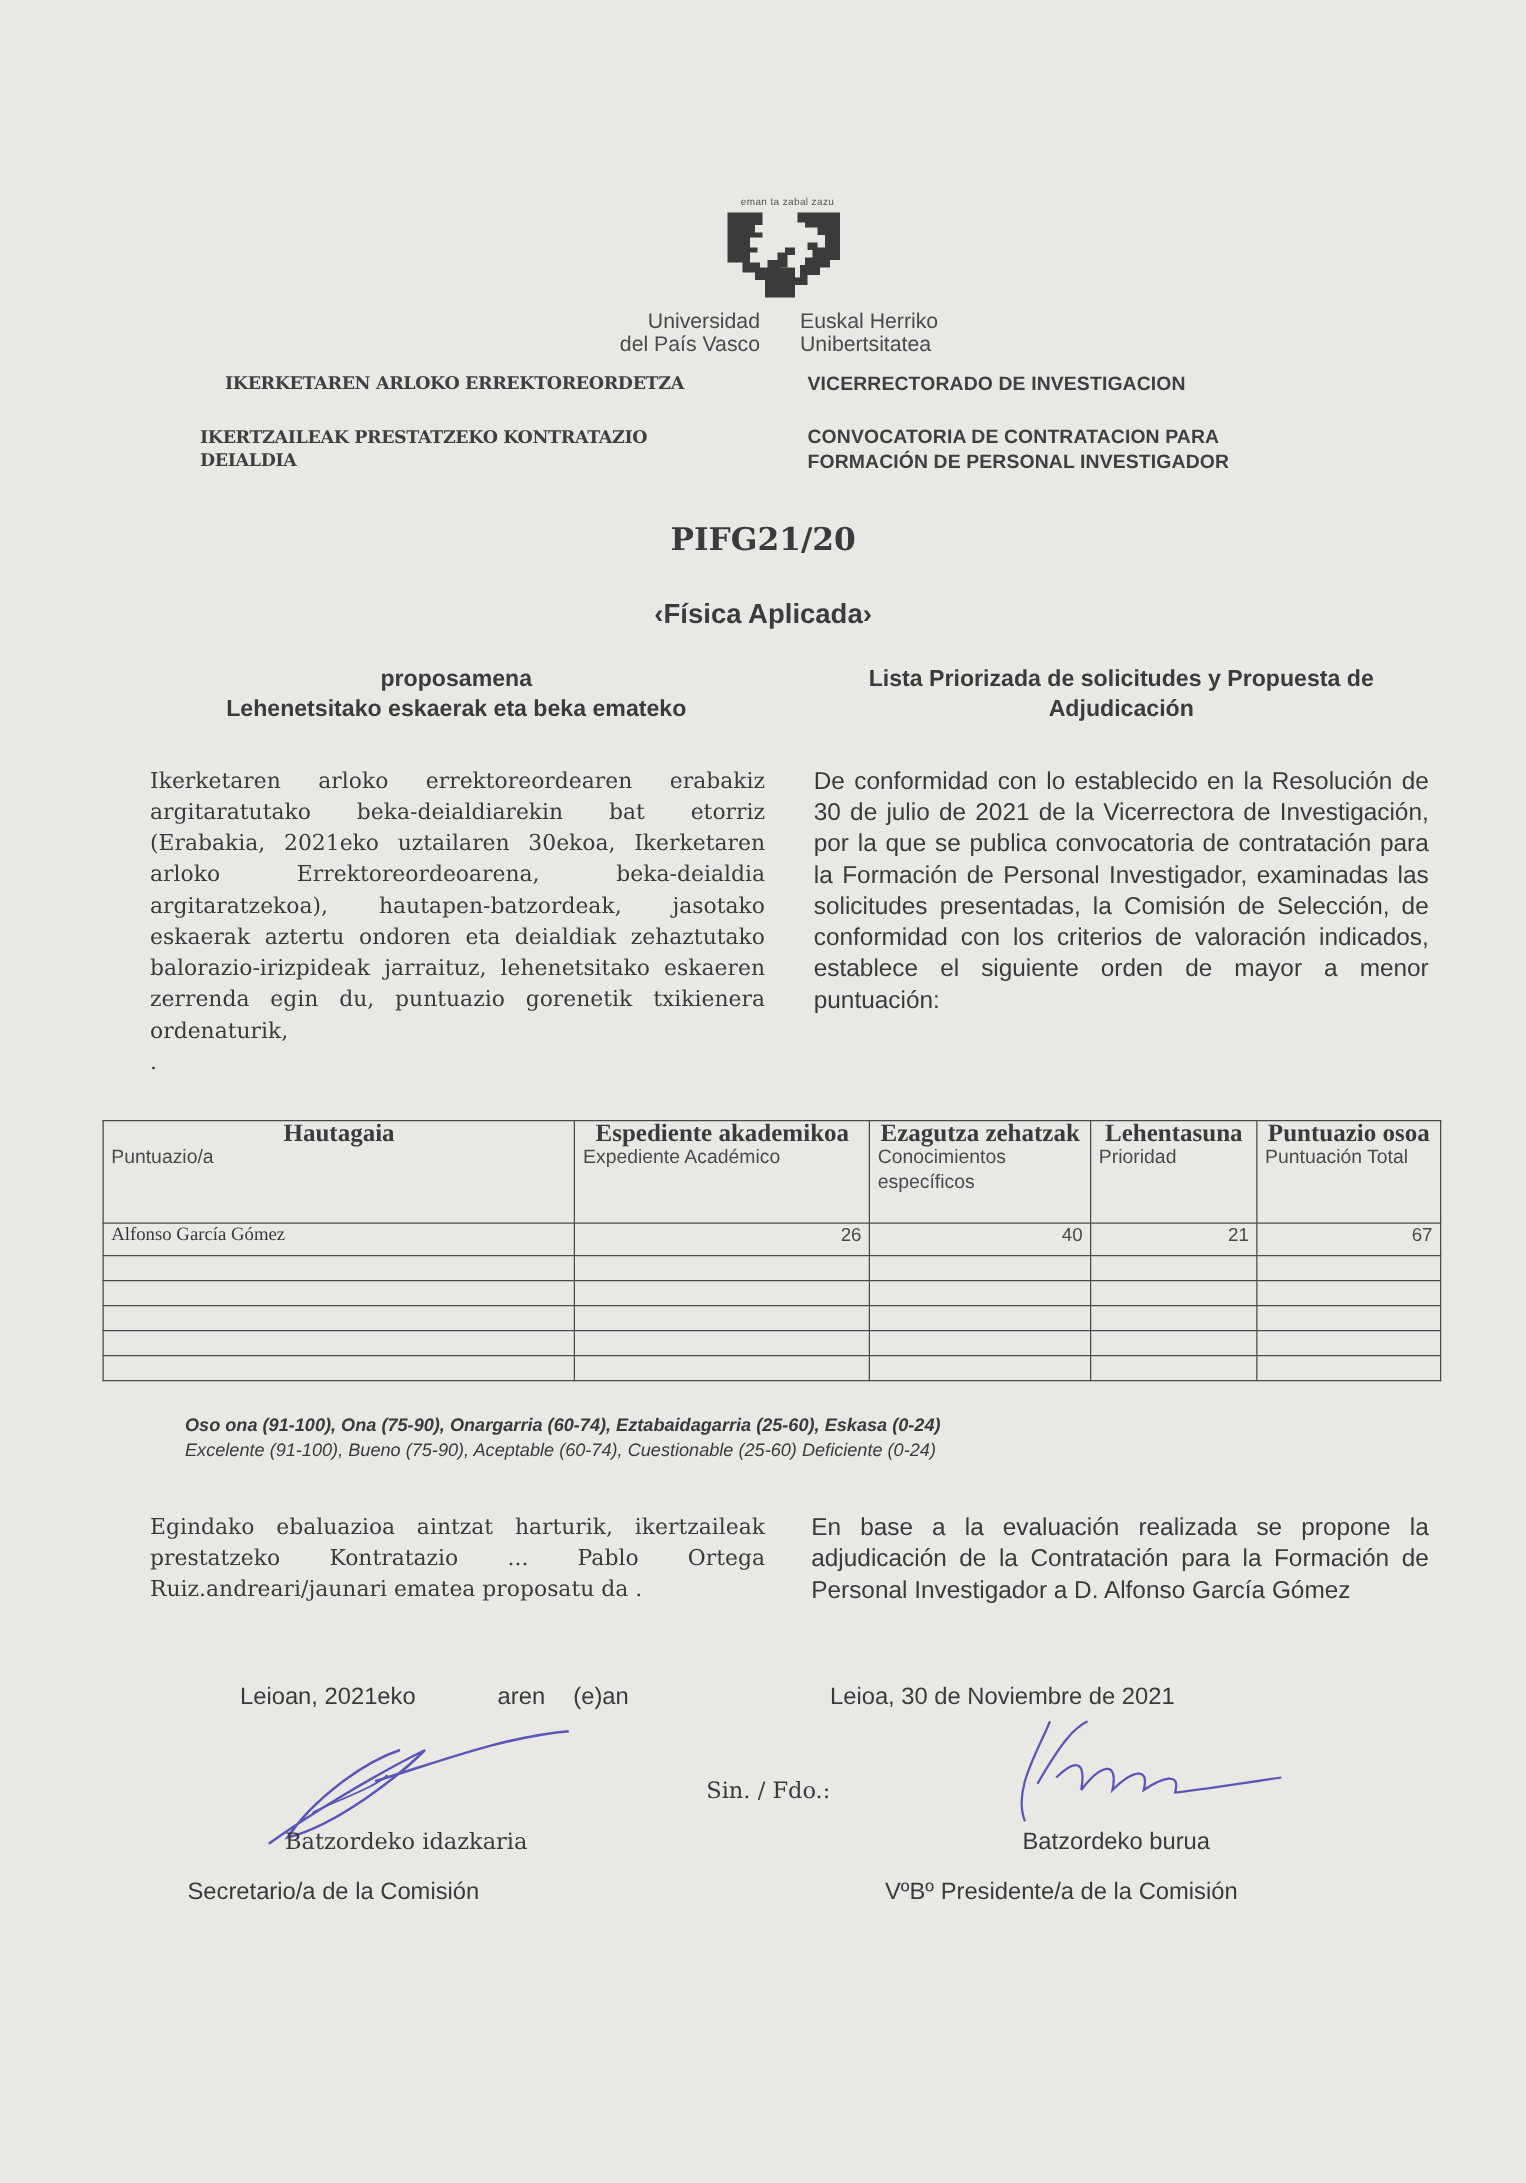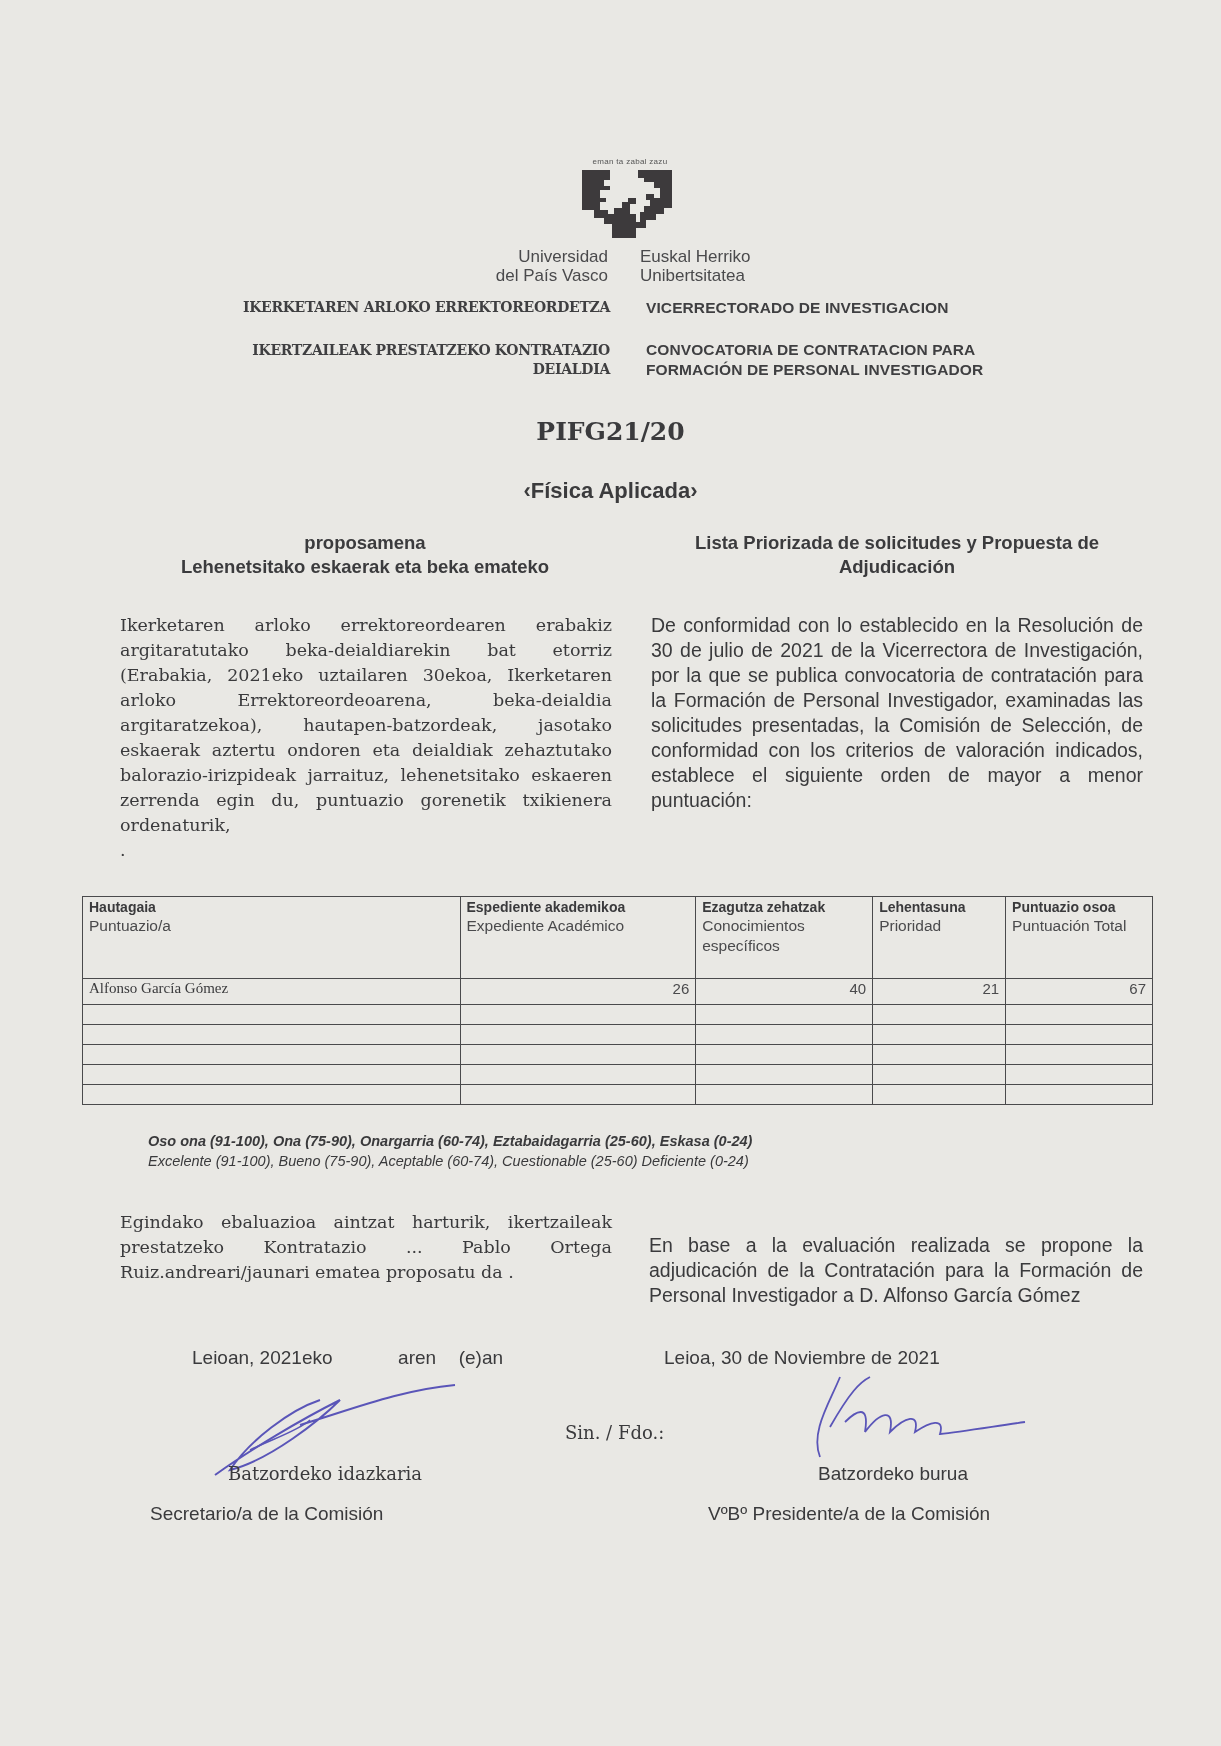--- a/index.html
+++ b/index.html
@@ -5,30 +5,30 @@
   html, body { margin:0; padding:0; }
   body {
     width:1221px; height:1746px; background:#e9e8e4; position:relative; overflow:hidden;
     color:#3a3a3c; font-family:"Liberation Sans", sans-serif;
   }
   .abs { position:absolute; }
   .logo-motto { left:580px; top:157px; width:100px; text-align:center; font-size:8px; color:#555; letter-spacing:0.3px; }
   .logo { left:580px; top:168px; width:95px; height:72px; }
   .uni-es { left:440px; top:247px; width:168px; text-align:right; font-size:17px; line-height:19px; color:#4a4a4c; }
   .uni-eu { left:640px; top:247px; width:200px; text-align:left; font-size:17px; line-height:19px; color:#4a4a4c; }
-  .hdr-eu { font-family:"DejaVu Serif", serif; font-size:14px; font-weight:bold; color:#3f3f41; text-align:right; letter-spacing:-0.3px; }
+  .hdr-eu { font-family:"DejaVu Serif", serif; font-size:14px; font-weight:bold; color:#3f3f41; text-align:left; letter-spacing:-0.3px; }
   .hdr-es { font-family:"Liberation Sans", sans-serif; font-size:15.5px; font-weight:bold; color:#3f3f41; letter-spacing:0.1px; line-height:20px; }
   .code { left:0; width:1221px; top:417px; text-align:center; font-family:"DejaVu Serif", serif; font-weight:bold; font-size:25px; color:#3b3b3d; }
   .subject { left:0; width:1221px; top:478px; text-align:center; font-family:"Liberation Sans", sans-serif; font-weight:bold; font-size:22px; color:#3b3b3d; }
   .sect { font-family:"Liberation Sans", sans-serif; font-weight:bold; font-size:18.5px; line-height:24px; text-align:center; color:#3b3b3d; }
   .para-eu { font-family:"DejaVu Serif", serif; font-size:17.5px; line-height:25px; text-align:justify; color:#3a3a3c; }
   .para-es { font-family:"Liberation Sans", sans-serif; font-size:19.5px; line-height:25px; text-align:justify; color:#3a3a3c; }
   table.score { position:absolute; left:82px; top:896px; width:1071px; border-collapse:collapse; }
   table.score td { border:1px solid #4a4a4c; vertical-align:top; padding:1px 6px; font-size:15px; }
-  .th-eu { font-family:Liberation Sans, sans-serif; font-weight:bold; font-size:14px; color:#3a3a3c; display:block; line-height:18px; }
+  .th-eu { font-family:Liberation Serif, serif; font-weight:bold; font-size:20px; color:#3a3a3c; display:block; line-height:18px;text-align:center; }
   .th-es { font-family:"Liberation Sans", sans-serif; font-size:15.5px; color:#4a4a4c; display:block; line-height:20px; }
   tr.head td { height:79px; }
   tr.data td { height:23px; }
   tr.empty td { height:17px; }
   .name-cell { font-family:"Liberation Serif", serif; font-size:20px; color:#3a3a3c; }
   .num-cell { text-align:right; font-family:"Liberation Sans", sans-serif; font-size:15px; color:#4a4a4c; }
   .legend-eu { left:148px; top:1133px; font-family:"Liberation Sans", sans-serif; font-style:italic; font-weight:bold; font-size:14.5px; color:#3a3a3c; }
   .legend-es { left:148px; top:1153px; font-family:"Liberation Sans", sans-serif; font-style:italic; font-size:14.5px; color:#3a3a3c; }
   .sig-text { font-family:"DejaVu Serif", serif; font-size:18px; color:#3a3a3c; }
   .sig-text-sans { font-family:"Liberation Sans", sans-serif; font-size:19px; color:#3a3a3c; }
@@ -151,21 +151,21 @@
         <td></td>
         <td></td>
       </tr>
 </tbody>
   </table>
 
 <div class="abs legend-eu">Oso ona (91-100), Ona (75-90), Onargarria (60-74), Eztabaidagarria (25-60), Eskasa (0-24)</div>
 <div class="abs legend-es">Excelente (91-100), Bueno (75-90), Aceptable (60-74), Cuestionable (25-60) Deficiente (0-24)</div>
 
 <div class="abs para-eu" style="left:120px; top:1210px; width:492px;">Egindako ebaluazioa aintzat harturik, ikertzaileak prestatzeko Kontratazio ... Pablo Ortega Ruiz.andreari/jaunari ematea proposatu da .</div>
-<div class="abs para-es" style="left:649px; top:1210px; width:494px;margin-top:23px;">En base a la evaluación realizada se propone la adjudicación de la Contratación para la Formación de Personal Investigador a D. Alfonso García Gómez</div>
+<div class="abs para-es" style="left:649px; top:1210px; width:494px;">En base a la evaluación realizada se propone la adjudicación de la Contratación para la Formación de Personal Investigador a D. Alfonso García Gómez</div>
 
 <div class="abs sig-text-sans" style="left:192px; top:1347px;">
   <span>Leioan, 2021eko</span>
   <span style="display:inline-block; width:55px;"></span>
   <span>aren</span>
   <span style="display:inline-block; width:12px;"></span>
   <span>(e)an</span>
 </div>
 <div class="abs sig-text-sans" style="left:664px; top:1347px;">Leioa, 30 de Noviembre de 2021</div>
 

